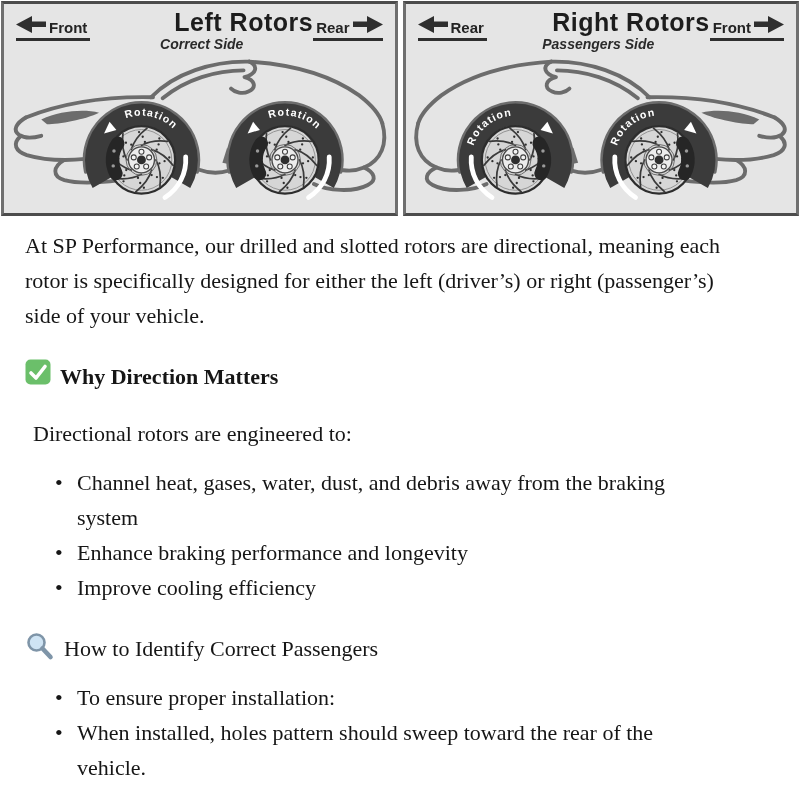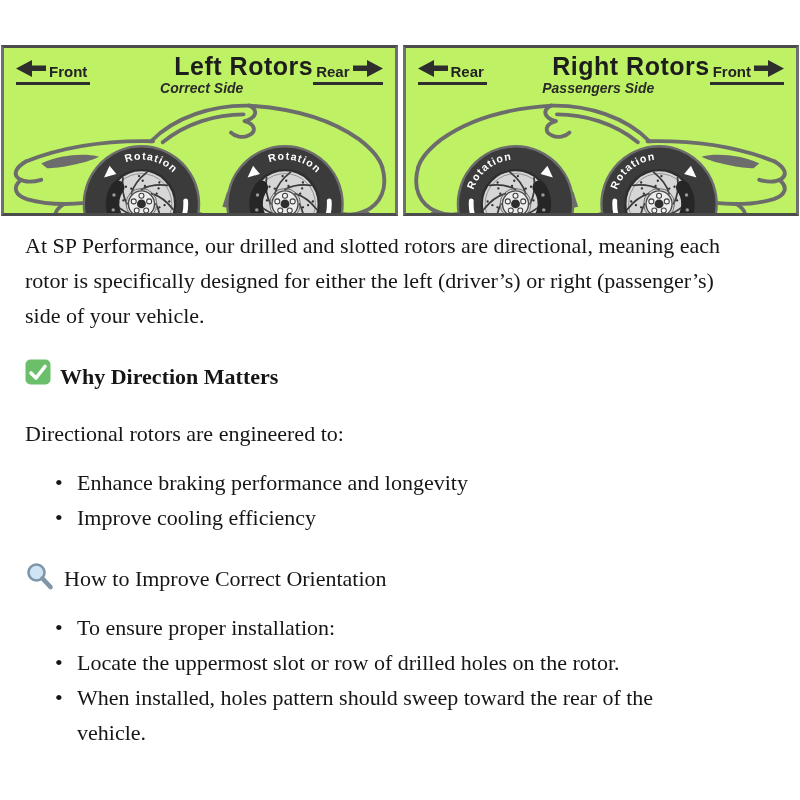--- a/index.html
+++ b/index.html
@@ -1,39 +1,39 @@
 <!DOCTYPE html>
 <html><head>
 <meta charset="utf-8">
 <style>
   html,body{margin:0;padding:0;width:800px;height:800px;overflow:hidden;background:#ffffff;}
   body{font-family:"Liberation Serif", serif;color:#161616;}
 
   
   .figure{display:flex;gap:5px;padding:1px 1px 0 1px;height:216px;box-sizing:border-box;}
   .panel{flex:1;border:3px solid #6f6f6f;border-top-color:#4c4c4c;border-bottom-color:#4c4c4c;
-         background:#bef264;box-sizing:border-box;position:relative;overflow:hidden;margin-top:44px;}
+         background:#e5e5e5;box-sizing:border-box;position:relative;overflow:hidden;}
   .panel-header{display:flex;align-items:flex-start;justify-content:space-between;
                 padding:6px 12px 0 12px;height:48px;box-sizing:border-box;
                 font-family:"Liberation Sans", sans-serif;}
   .dir{display:flex;align-items:baseline;border-bottom:3px solid #2e2e2e;height:22px;margin-top:6px;}
   .dir .dir-text{font-weight:bold;font-size:15px;color:#232323;padding:0 3px;}
   .dir svg{margin-bottom:-8px;}
   .panel-titleblock{flex:1;text-align:center;line-height:1;}
   .panel-title{font-size:25px;font-weight:bold;color:#1d1d1d;letter-spacing:0.5px;text-align:right;}
   .panel-subtitle{font-size:14px;font-weight:bold;font-style:italic;color:#2a2a2a;margin-top:2px;}
   .car-svg{display:block;width:100%;height:158px;}
 
   
   .article{padding:2px 25px 0 25px;font-size:22px;line-height:35px;}
   .intro{margin:10px 0 0 0;width:705px;}
   .sec-heading{margin:26px 0 0 0;font-size:22px;display:flex;align-items:flex-start;gap:9px;}
   .sec-heading .h-text{font-weight:bold;}
   .sec-heading.plain .h-text{font-weight:normal;}
-  .lead{margin:22px 0 0 0;}
+  .lead{margin:22px 0 0 8px;}
   ul.bullets{list-style:none;margin:14px 0 0 30px;padding:0;width:663px;}
   ul.bullets li{position:relative;padding-left:22px;}
   ul.bullets li::before{content:"\2022";position:absolute;left:0;top:0;font-size:22px;}
   .icon{flex:0 0 auto;display:inline-block;}
 </style>
 </head>
 <body>
 
 <div class="figure">
 
@@ -330,31 +330,31 @@
     <svg class="icon" width="26" height="26" viewBox="0 0 26 26">
       <rect x="0.5" y="0.5" width="25" height="25" rx="5" fill="#6bbf6a"></rect>
       <polyline points="6,14 11,19 20,7.5" fill="none" stroke="#ffffff" stroke-width="3.6" stroke-linecap="round" stroke-linejoin="round"></polyline>
     </svg>
     <span class="h-text">Why Direction Matters</span>
   </div>
 
   <p class="lead">Directional rotors are engineered to:</p>
 
   <ul class="bullets">
+      <li>Channel heat, gases, water, dust, and debris away from the braking system</li>
       <li>Enhance braking performance and longevity</li>
       <li>Improve cooling efficiency</li>
     </ul>
 
   <div class="sec-heading plain">
     <svg class="icon" width="30" height="30" viewBox="0 0 30 30">
       <circle cx="11.5" cy="11.5" r="8" fill="#cfe4f4" stroke="#7f95a8" stroke-width="2.6"></circle>
       <line x1="17.5" y1="17.5" x2="25.5" y2="26" stroke="#7f95a8" stroke-width="4.6" stroke-linecap="round"></line>
     </svg>
-    <span class="h-text">How to Improve Correct Orientation</span>
+    <span class="h-text">How to Identify Correct Passengers</span>
   </div>
 
   <ul class="bullets">
       <li>To ensure proper installation:</li>
-      <li>Locate the uppermost slot or row of drilled holes on the rotor.</li>
       <li>When installed, holes pattern should sweep toward the rear of the vehicle.</li>
     </ul>
 
 </div>
 
 </body></html>

